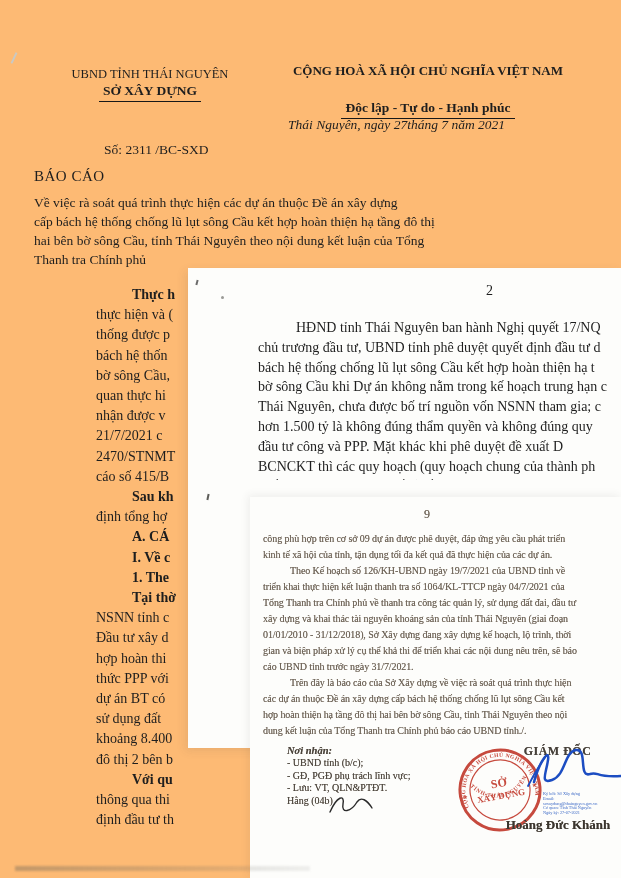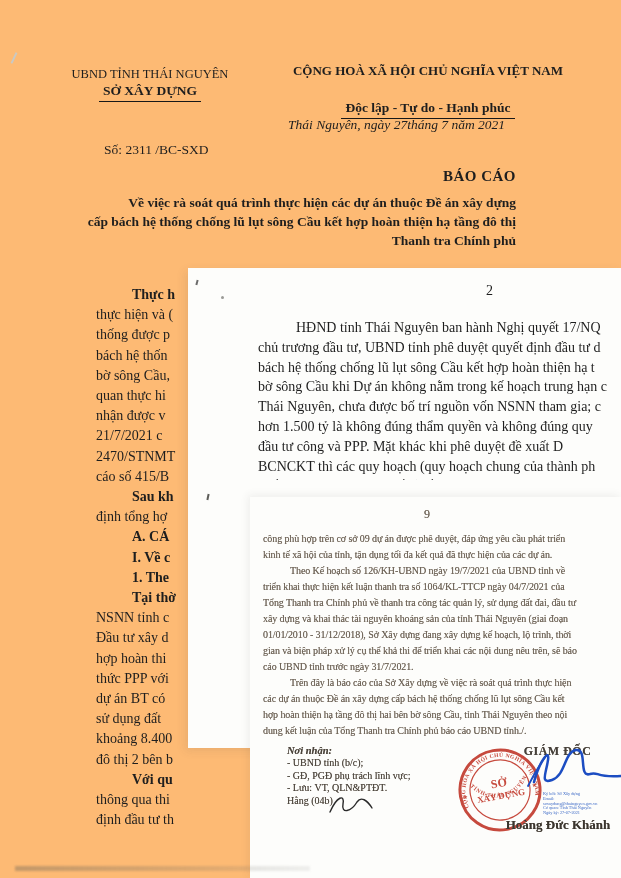--- a/index.html
+++ b/index.html
@@ -9,21 +9,21 @@
   .nowrap div{white-space:nowrap;}
   
   #org{left:60px;top:66px;width:180px;text-align:center;font-size:12.5px;line-height:16px;}
   #org .u,#nat .u{display:inline-block;border-bottom:1.5px solid #181818;padding:0 4px 2px 4px;font-weight:bold;}
   #org .l2{font-size:13.5px;margin-top:1px;}
   #nat{left:288px;top:62px;width:280px;text-align:center;font-size:13px;font-weight:bold;line-height:17px;}
   #nat .l2{font-size:13.5px;margin-top:20px;text-decoration:underline;}
   #num{left:104px;top:118px;font-size:13.5px;margin-top:24px;}
   #date{left:288px;top:117px;width:280px;font-style:italic;font-size:13.5px;}
   
-  #title{left:34px;top:168px;width:482px;text-align:right;font-weight:bold;}
+  #title{left:34px;top:168px;width:482px;text-align:left;font-weight:normal;}
   #title .main{font-size:15px;letter-spacing:0.5px;margin-bottom:8px;}
   #title .sub div{font-size:13.5px;line-height:19px;}
   
   #p1{left:96px;top:285px;width:91px;height:545px;overflow:hidden;font-size:14px;line-height:20.2px;}
   #p1 .in{padding-left:36px;font-weight:bold;}
   #p1 .b{font-weight:bold;}
   
   #sheet2{left:188px;top:268px;width:433px;height:480px;background:#fdfdfb;
           box-shadow:-3px 3px 9px rgba(70,70,65,0.10);}
   #p2num{left:486px;top:283px;font-size:14px;}
@@ -69,20 +69,21 @@
     <div class="l2"><span class="u">Độc lập - Tự do - Hạnh phúc</span></div>
   </div>
   <div class="abs" id="num">Số: 2311  /BC-SXD</div>
   <div class="abs" id="date">Thái Nguyên, ngày  27tháng 7 năm 2021</div>
 
   <div class="abs" id="title">
     <div class="main">BÁO CÁO</div>
     <div class="sub">
         <div>Về việc rà soát quá trình thực hiện các dự án thuộc Đề án xây dựng</div>
         <div>cấp bách hệ thống chống lũ lụt sông Cầu kết hợp hoàn thiện hạ tầng đô thị</div>
+        <div>hai bên bờ sông Cầu, tỉnh Thái Nguyên theo nội dung kết luận của Tổng</div>
         <div>Thanh tra Chính phủ</div>
       </div>
   </div>
 
   <div class="abs nowrap" id="p1">
       <div class="in">Thực h</div>
       <div>thực hiện và (</div>
       <div>thống được p</div>
       <div>bách hệ thốn</div>
       <div>bờ sông Cầu,</div>

